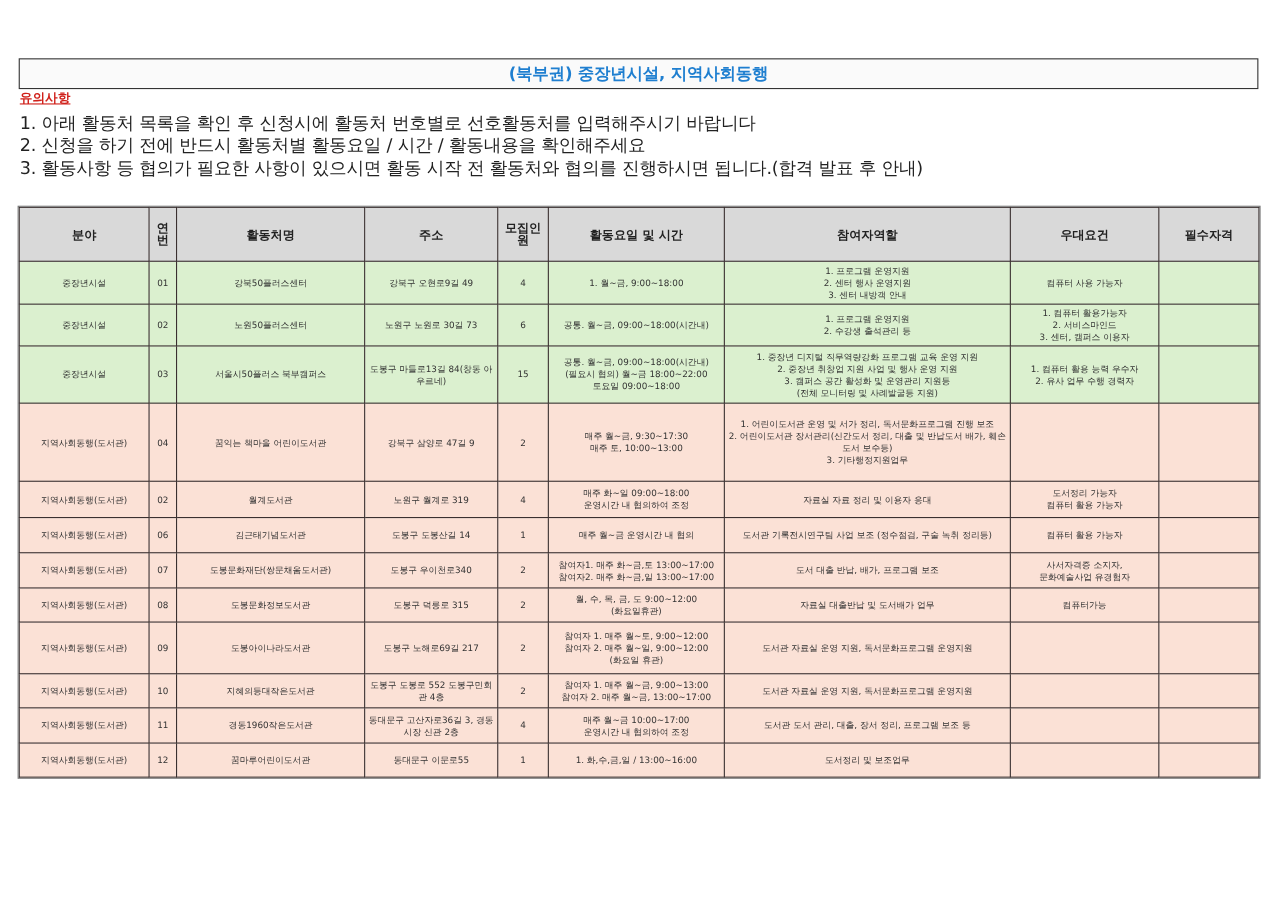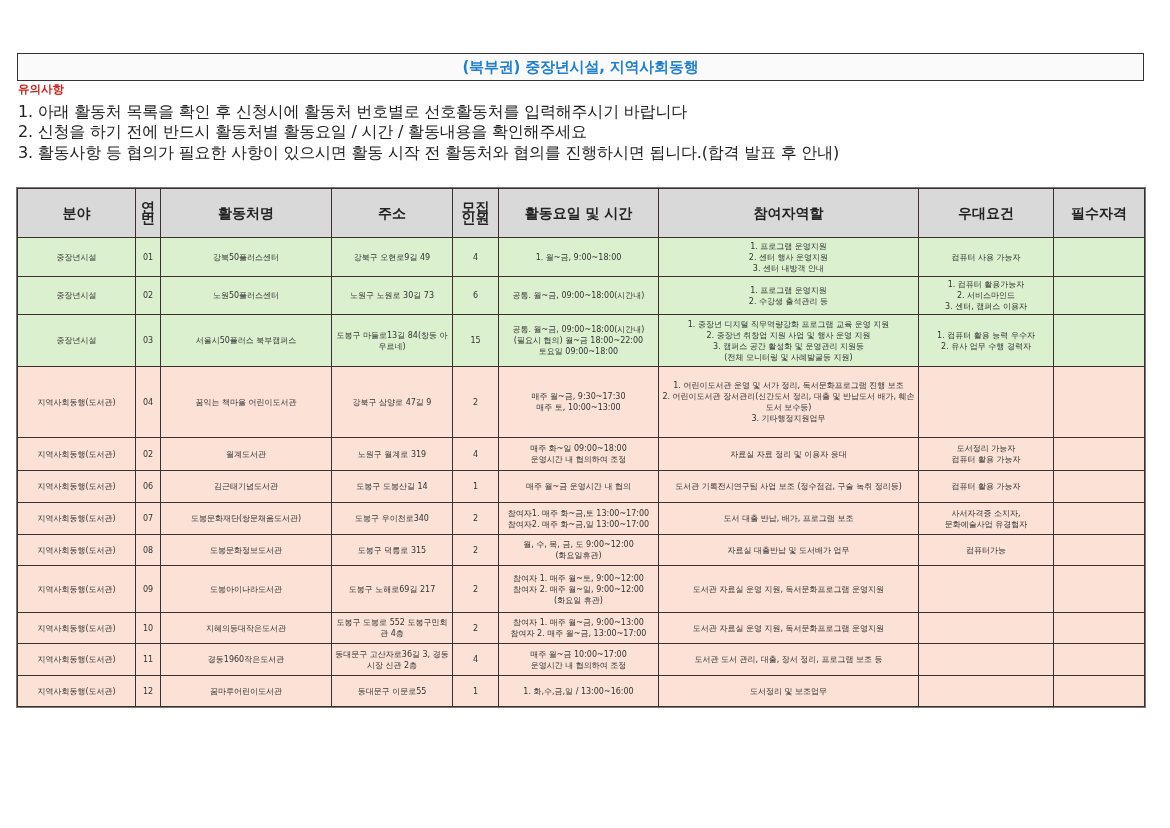--- a/index.html
+++ b/index.html
@@ -2,29 +2,29 @@
 <html><head>
 <meta charset="utf-8">
 <style>
   html, body { margin:0; padding:0; background:#ffffff; }
   body { width:1170px; height:828px; position:relative; overflow:hidden;
          font-family:"DejaVu Sans","Liberation Sans",sans-serif; color:#222; }
   .title-box { position:absolute; left:17px; top:53px; width:1125px; height:26px;
                border:1.5px solid #333; background:#fafafa; display:flex; align-items:center; justify-content:center;
                font-weight:bold; font-size:15px; color:#111; letter-spacing:-0.2px; }
   .title-box .hl { color:#1f7fd0;text-align:right; }
-  .notice-head { position:absolute; left:18px; top:82px; color:#d0201a; font-weight:bold; font-size:11.5px; }
+  .notice-head { position:absolute; left:18px; top:82px; color:#d0201a; font-weight:bold; font-size:11.5px;text-decoration:underline; }
   .notice { position:absolute; left:18px; font-size:16px; color:#222; letter-spacing:-0.2px; }
   .n1 { top:102px; } .n2 { top:122px; } .n3 { top:143px; }
 
   table.grid { position:absolute; left:17px; top:188px; border-collapse:collapse; table-layout:fixed;
                width:1127px; font-size:8px; color:#333; }
   table.grid th, table.grid td { border:1px solid #3a3030; text-align:center; vertical-align:middle;
                padding:0 2px; line-height:11px; white-space:pre-line; }
-  table.grid th { background:#d9d9d9; height:48px; font-weight:bold; font-size:14px; color:#222; }
+  table.grid th { background:#d9d9d9; height:48px; font-weight:bold; font-size:11px; color:#222; }
   tr.green td { background:#dbf0cf;margin-left:41px; }
   tr.pink td { background:#fbe1d6; }
   .outer { position:absolute; left:16px; top:187px; width:1128px; height:519px; border:1px solid #777; pointer-events:none; }
 </style>
 </head>
 <body>
 
 <div class="title-box">
     <span class="hl">(북부권) 중장년시설, 지역사회동행</span>
 </div>

